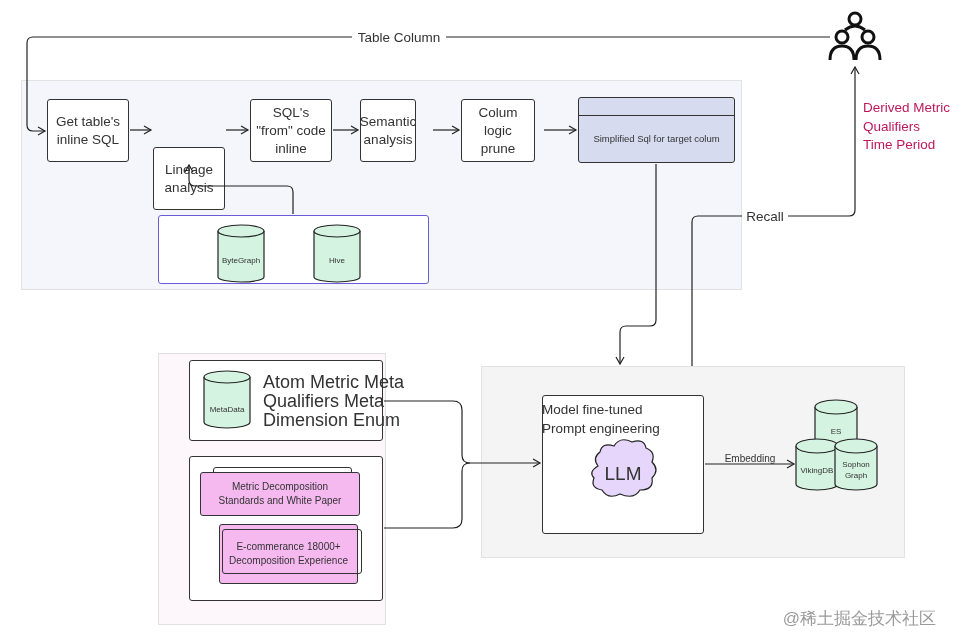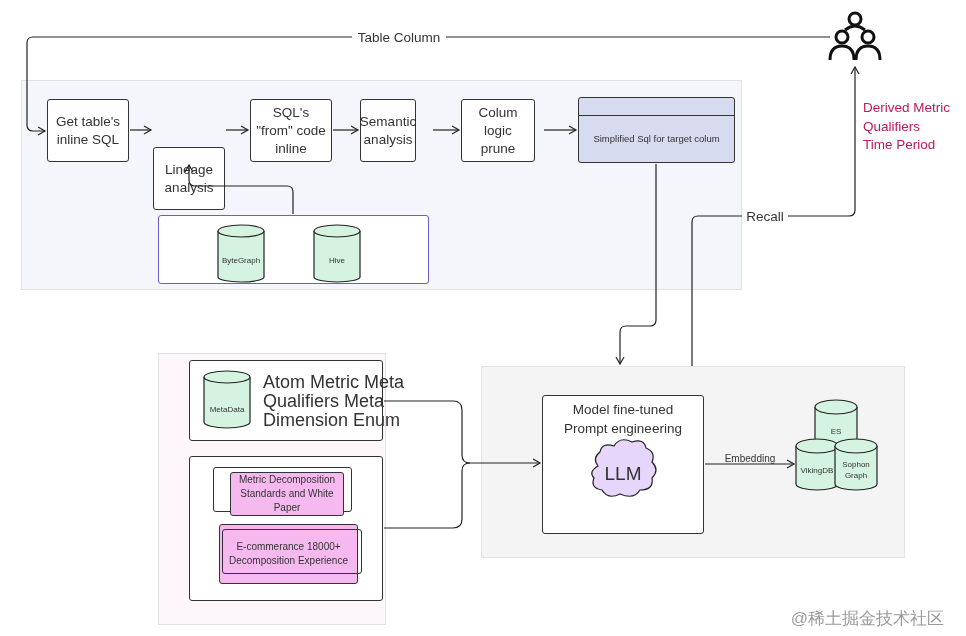--- a/index.html
+++ b/index.html
@@ -29,24 +29,24 @@
                border-radius: 3px; background: #fff; }
     .metatext { left: 263px; top: 373px; font-size: 18px; line-height: 19px; color: #333; white-space: pre-line; }
     .docbox { left: 189px; top: 456px; width: 194px; height: 145px; border: 1.4px solid #333;
               border-radius: 3px; background: #fff; }
     .pink { border: 1.2px solid #333; border-radius: 3px; background: #f5b9f0;
             display: flex; align-items: center; justify-content: center; text-align: center;
             font-size: 10px; line-height: 14px; color: #333; white-space: pre-line; }
     .pink-shadow { border: 1.2px solid #333; border-radius: 3px; background: transparent; }
     .llmbox { left: 542px; top: 395px; width: 162px; height: 139px; border: 1.4px solid #333;
               border-radius: 3px; background: #fff; }
-    .llmtitle { left: 542px; top: 400px; width: 162px; text-align: center; font-size: 13.5px;
+    .llmtitle { left: 542px; top: 400px; width: 162px; font-size: 13.5px;
                 line-height: 19px; color: #333; white-space: pre-line; }
     .side-text { left: 863px; top: 99px; font-size: 13.5px; line-height: 18.5px; color: #be185d; white-space: pre-line; }
-    .watermark { right: 22px; bottom: 6px; font-size: 17px; color: #9a9a9a; }
+    .watermark { right: 30px; bottom: 6px; font-size: 17px; color: #9a9a9a; }
     svg.overlay { position: absolute; left: 0; top: 0; }
     .dbtext { font-size: 8px; fill: #333; font-family: "Liberation Sans", "DejaVu Sans", sans-serif; }
   </style>
 </head>
 <body>
 
 <div class="abs group g-top"></div>
 <div class="abs group g-left"></div>
 <div class="abs group g-right"></div>
 
@@ -70,21 +70,21 @@
 
 <div class="abs dbgroup"></div>
 
 <div class="abs metabox"></div>
 <div class="abs metatext">Atom Metric Meta
 Qualifiers Meta
 Dimension Enum</div>
 
 <div class="abs docbox"></div>
 <div class="abs pink-shadow" style="left:213px;top:467px;width:139px;height:45px;"></div>
-<div class="abs pink" style="left:230px;top:472px;width:114px;height:44px;">Metric Decomposition
+<div class="abs pink" style="left:200px;top:472px;width:160px;height:44px;">Metric Decomposition
 Standards and White Paper</div>
 <div class="abs pink" style="left:219px;top:524px;width:139px;height:60px;">E-commerance 18000+
 Decomposition Experience</div>
 <div class="abs pink-shadow" style="left:222px;top:529px;width:140px;height:45px;"></div>
 
 <div class="abs llmbox"></div>
 <div class="abs llmtitle">Model fine-tuned
 Prompt engineering</div>
 
 <div class="abs side-text">Derived Metric

